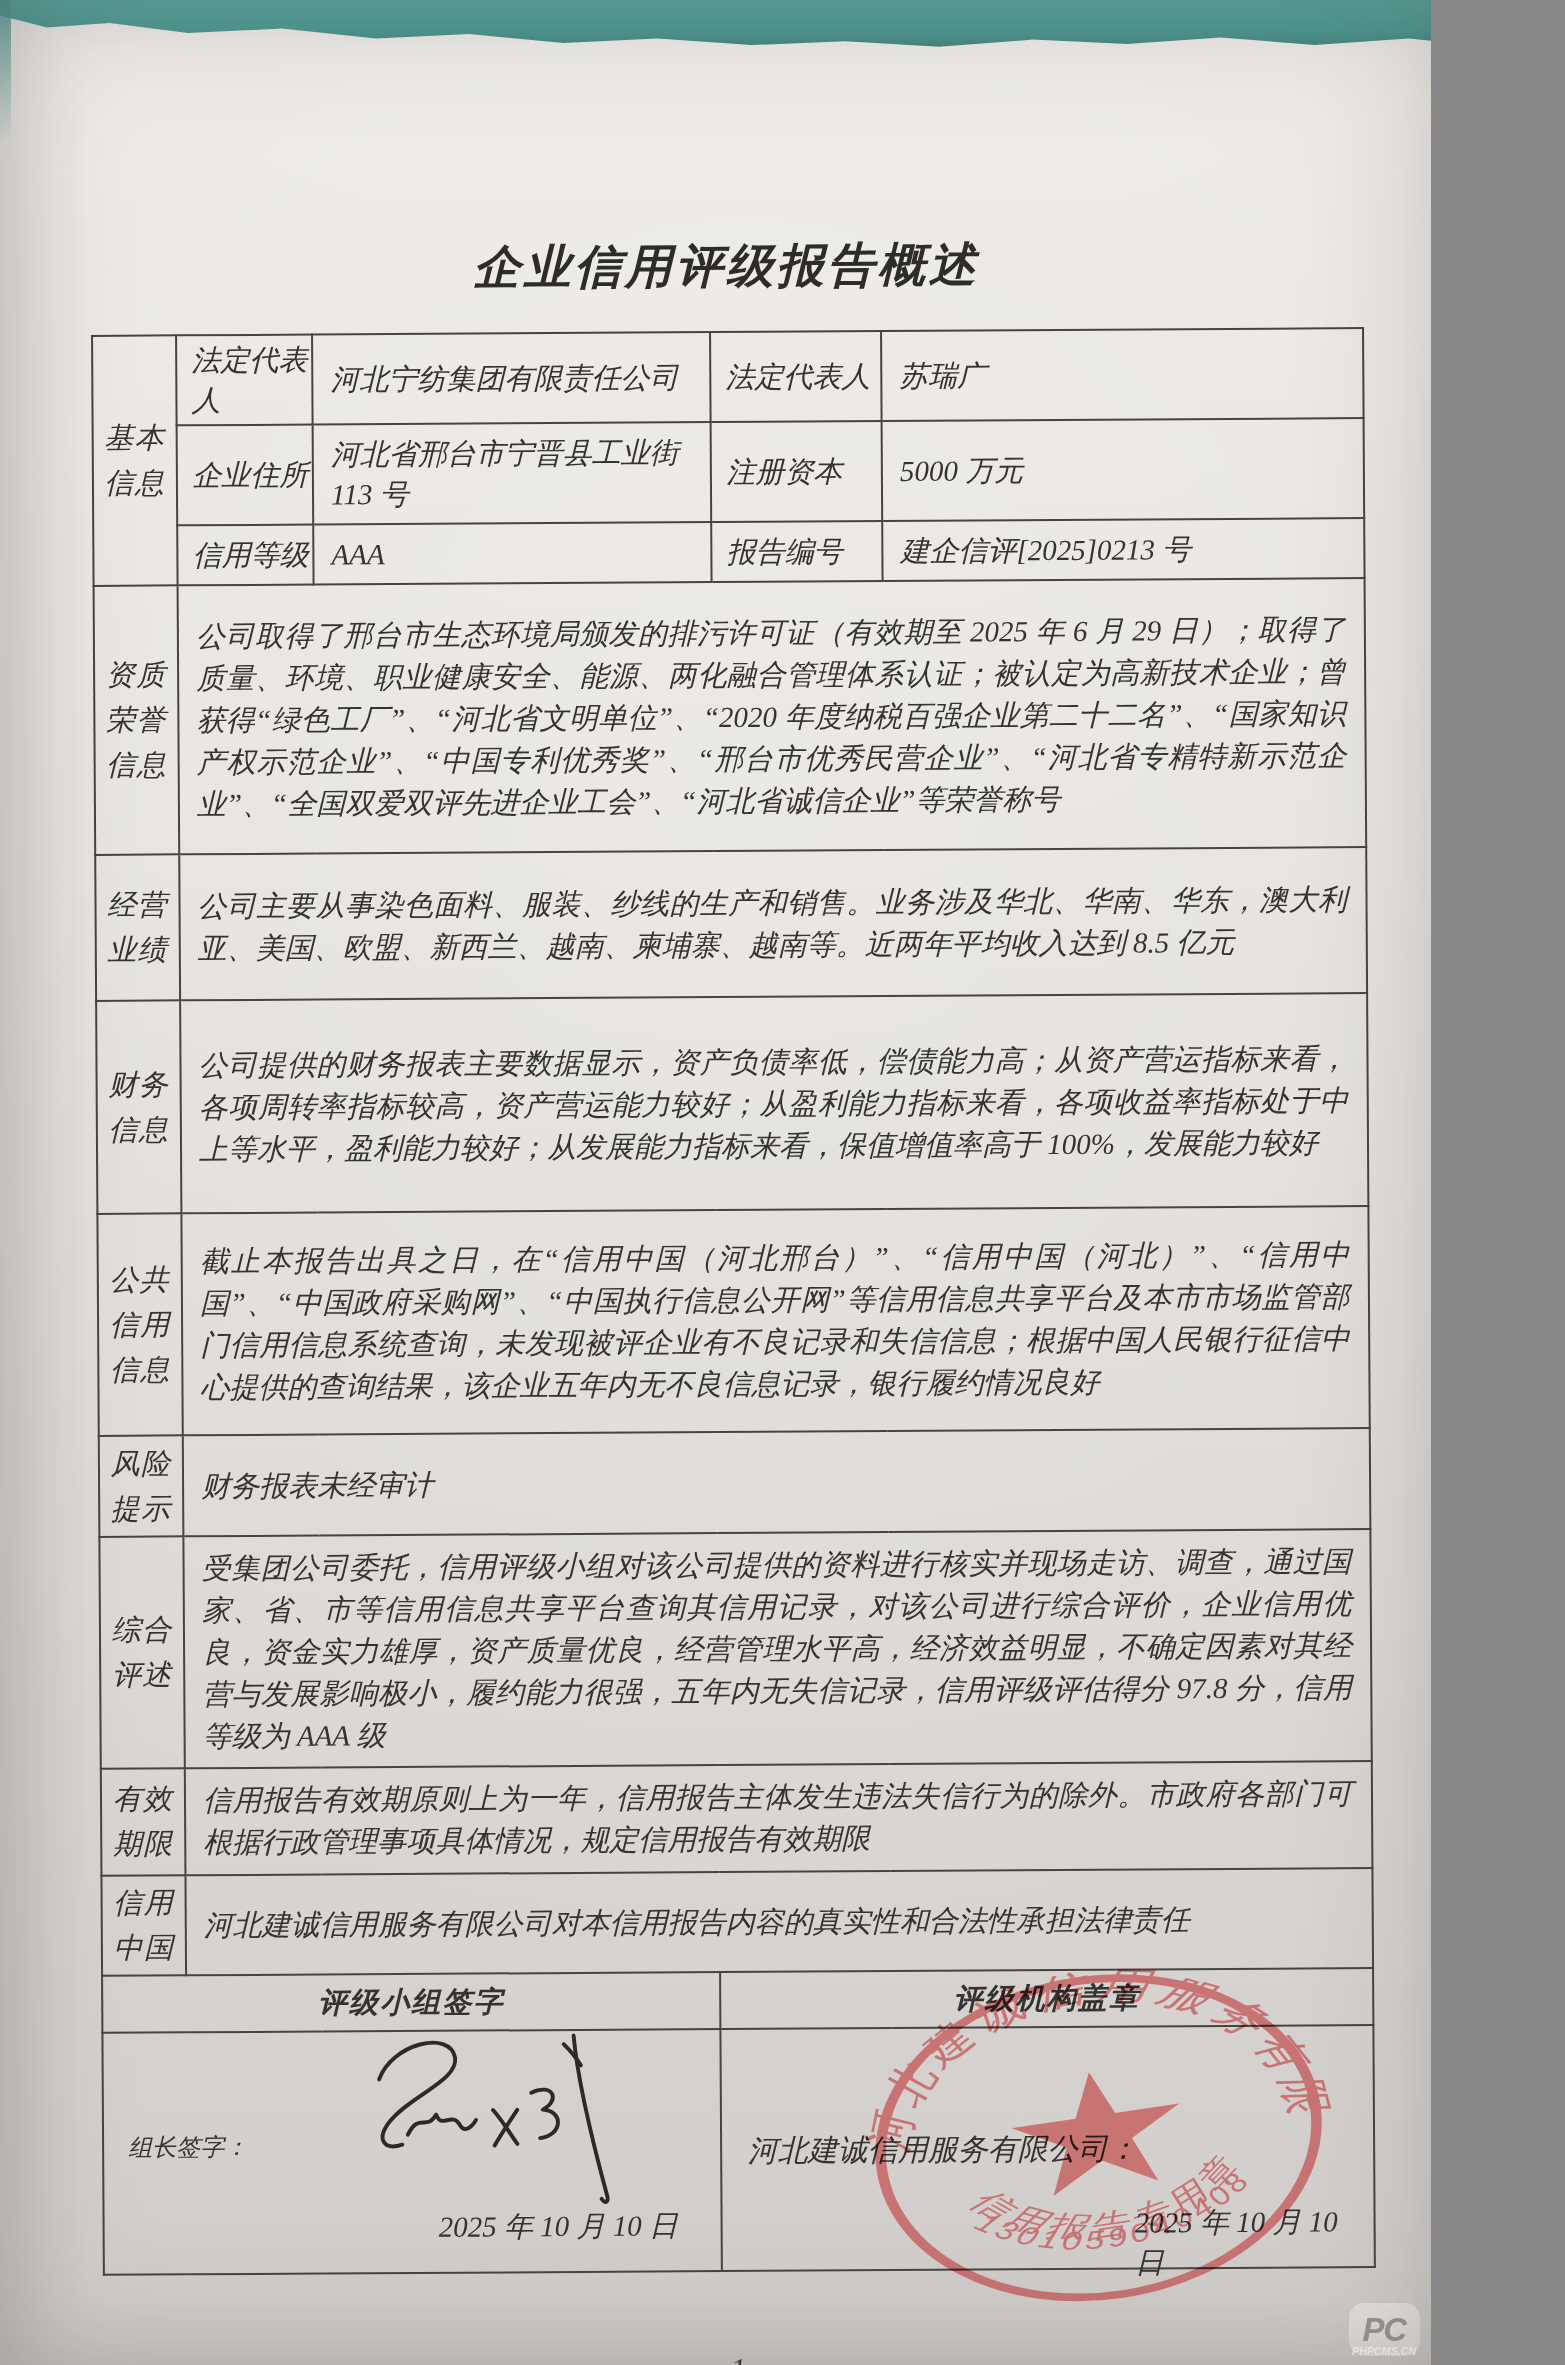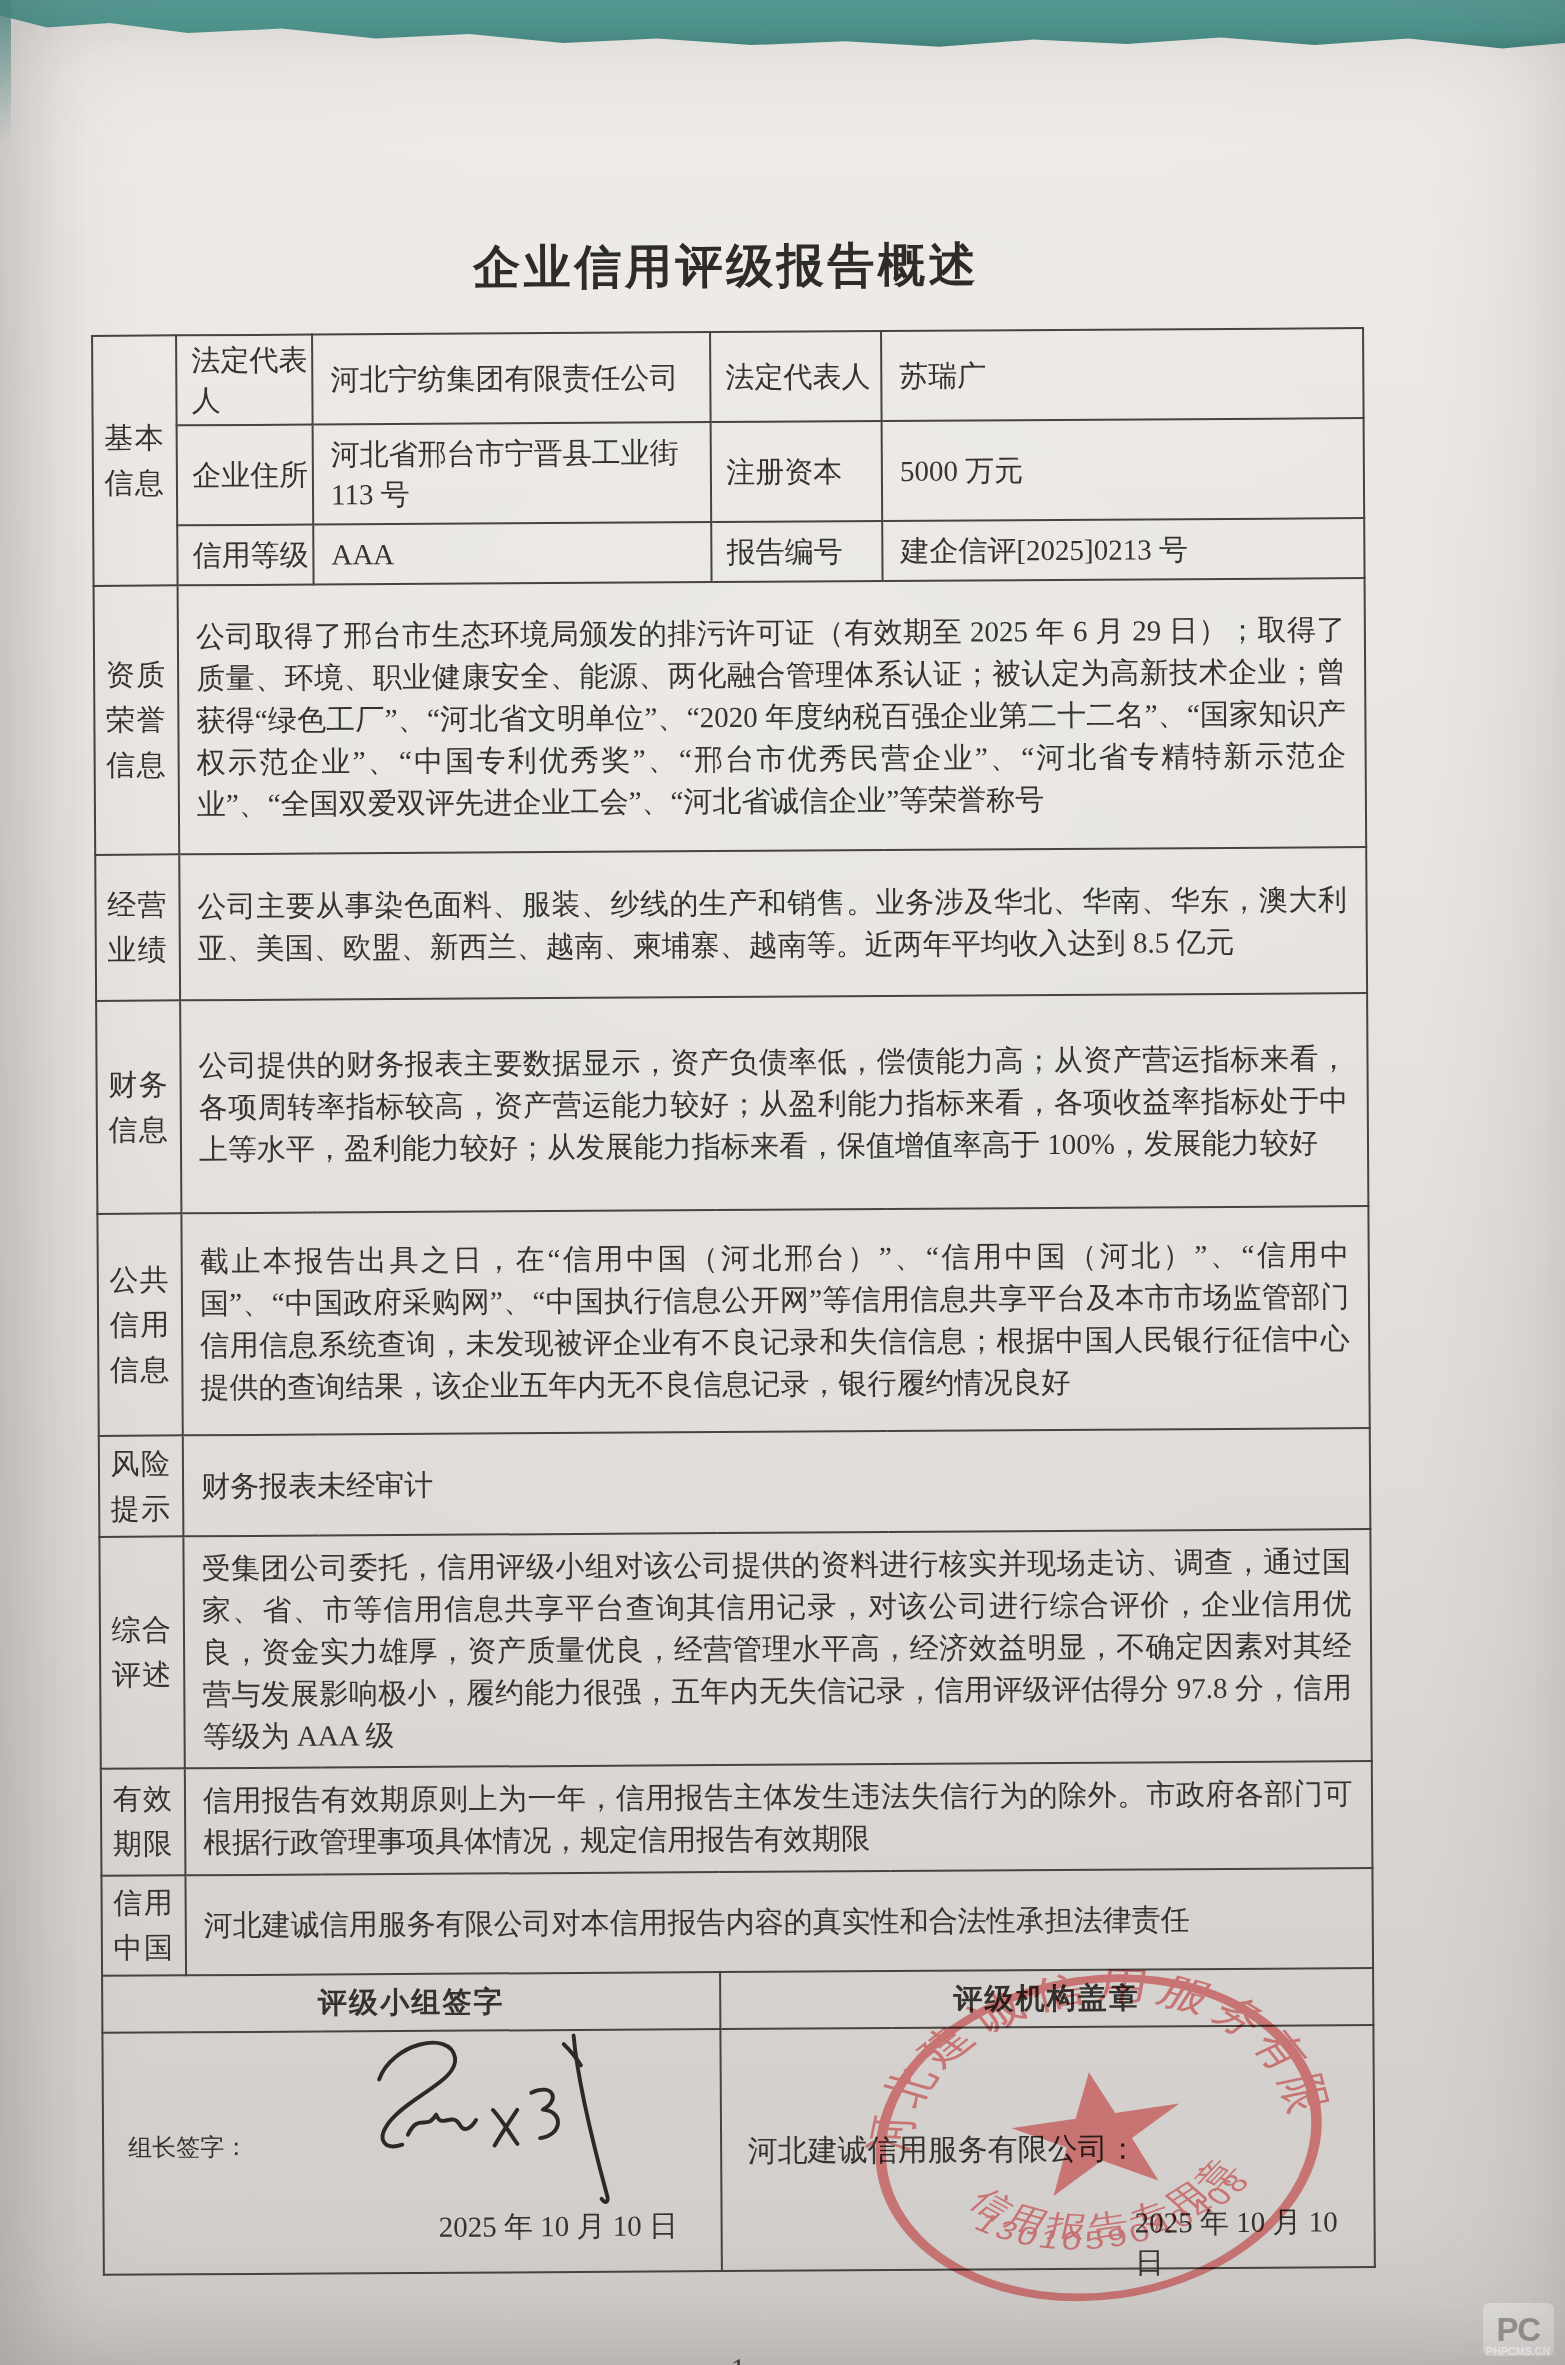--- a/index.html
+++ b/index.html
@@ -1,24 +1,25 @@
 <!DOCTYPE html>
 <html style="font-size:11.4px"><head>
 <meta charset="utf-8">
 <style>
   html,body{margin:0;padding:0;background:#888;}
   .photo{
     position:relative;
-    width:1565px;height:2366px;
+    width:1431px;height:2366px;
     overflow:hidden;
     font-family:"Liberation Serif","DejaVu Serif",serif;
     color:#35332f;
     background:
       radial-gradient(130% 85% at 52% 32%, rgba(255,255,255,.22), rgba(255,255,255,0) 62%),
       linear-gradient(180deg,#edeae7 0%,#e5e2df 34%,#dbd8d5 68%,#cfccc9 100%);
+    font-style: italic;
   }
   .photo::after{
     content:'';position:absolute;inset:0;pointer-events:none;
     box-shadow:inset 0 0 142px rgba(66,60,54,.20), inset 28.4px 0 64px rgba(66,60,54,.12);
   }
   .binder-band{
     position:absolute;top:0;left:0;width:1565px;height:55px;
     background:linear-gradient(180deg,#5aa8a1 0%,#4f9a93 55%,#417f79 100%);
     clip-path:polygon(0 0,100% 0,100% 78%,96% 88%,90% 70%,84% 82%,78% 68%,72% 80%,66% 72%,60% 85%,54% 75%,48% 82%,42% 70%,36% 78%,30% 62%,24% 70%,18% 52%,12% 60%,7% 42%,3% 50%,0 28%);
   }
@@ -67,21 +68,21 @@
   .stamp{
     position:absolute;left:141px;top:-60px;width:471px;height:340px;
     mix-blend-mode:multiply;opacity:.78;transform:rotate(-8deg);
     pointer-events:none;
   }
   .page-number{
     text-align:center;font-size:30px;letter-spacing:1.4px;margin-top:80px;color:#3a3834;
   }
   .watermark{
     position:absolute;right:11.4px;bottom:10px;width:71px;height:53px;
-    background:rgba(255,255,255,.42);border-radius:6px;
+    background:rgba(255,255,255,.42);border-radius:15px;
     display:flex;align-items:center;justify-content:center;
     font-family:"Liberation Sans","DejaVu Sans",sans-serif;
   }
   .watermark .pc{
     font-size:33px;font-weight:800;color:rgba(150,147,141,.95);letter-spacing:-1.4px;
   }
   .watermark .wm-text{
     position:absolute;bottom:-1.4px;left:50%;transform:translateX(-50%);
     font-size:10.7px;font-weight:700;color:rgba(255,255,255,.95);white-space:nowrap;text-align:right;
   }

